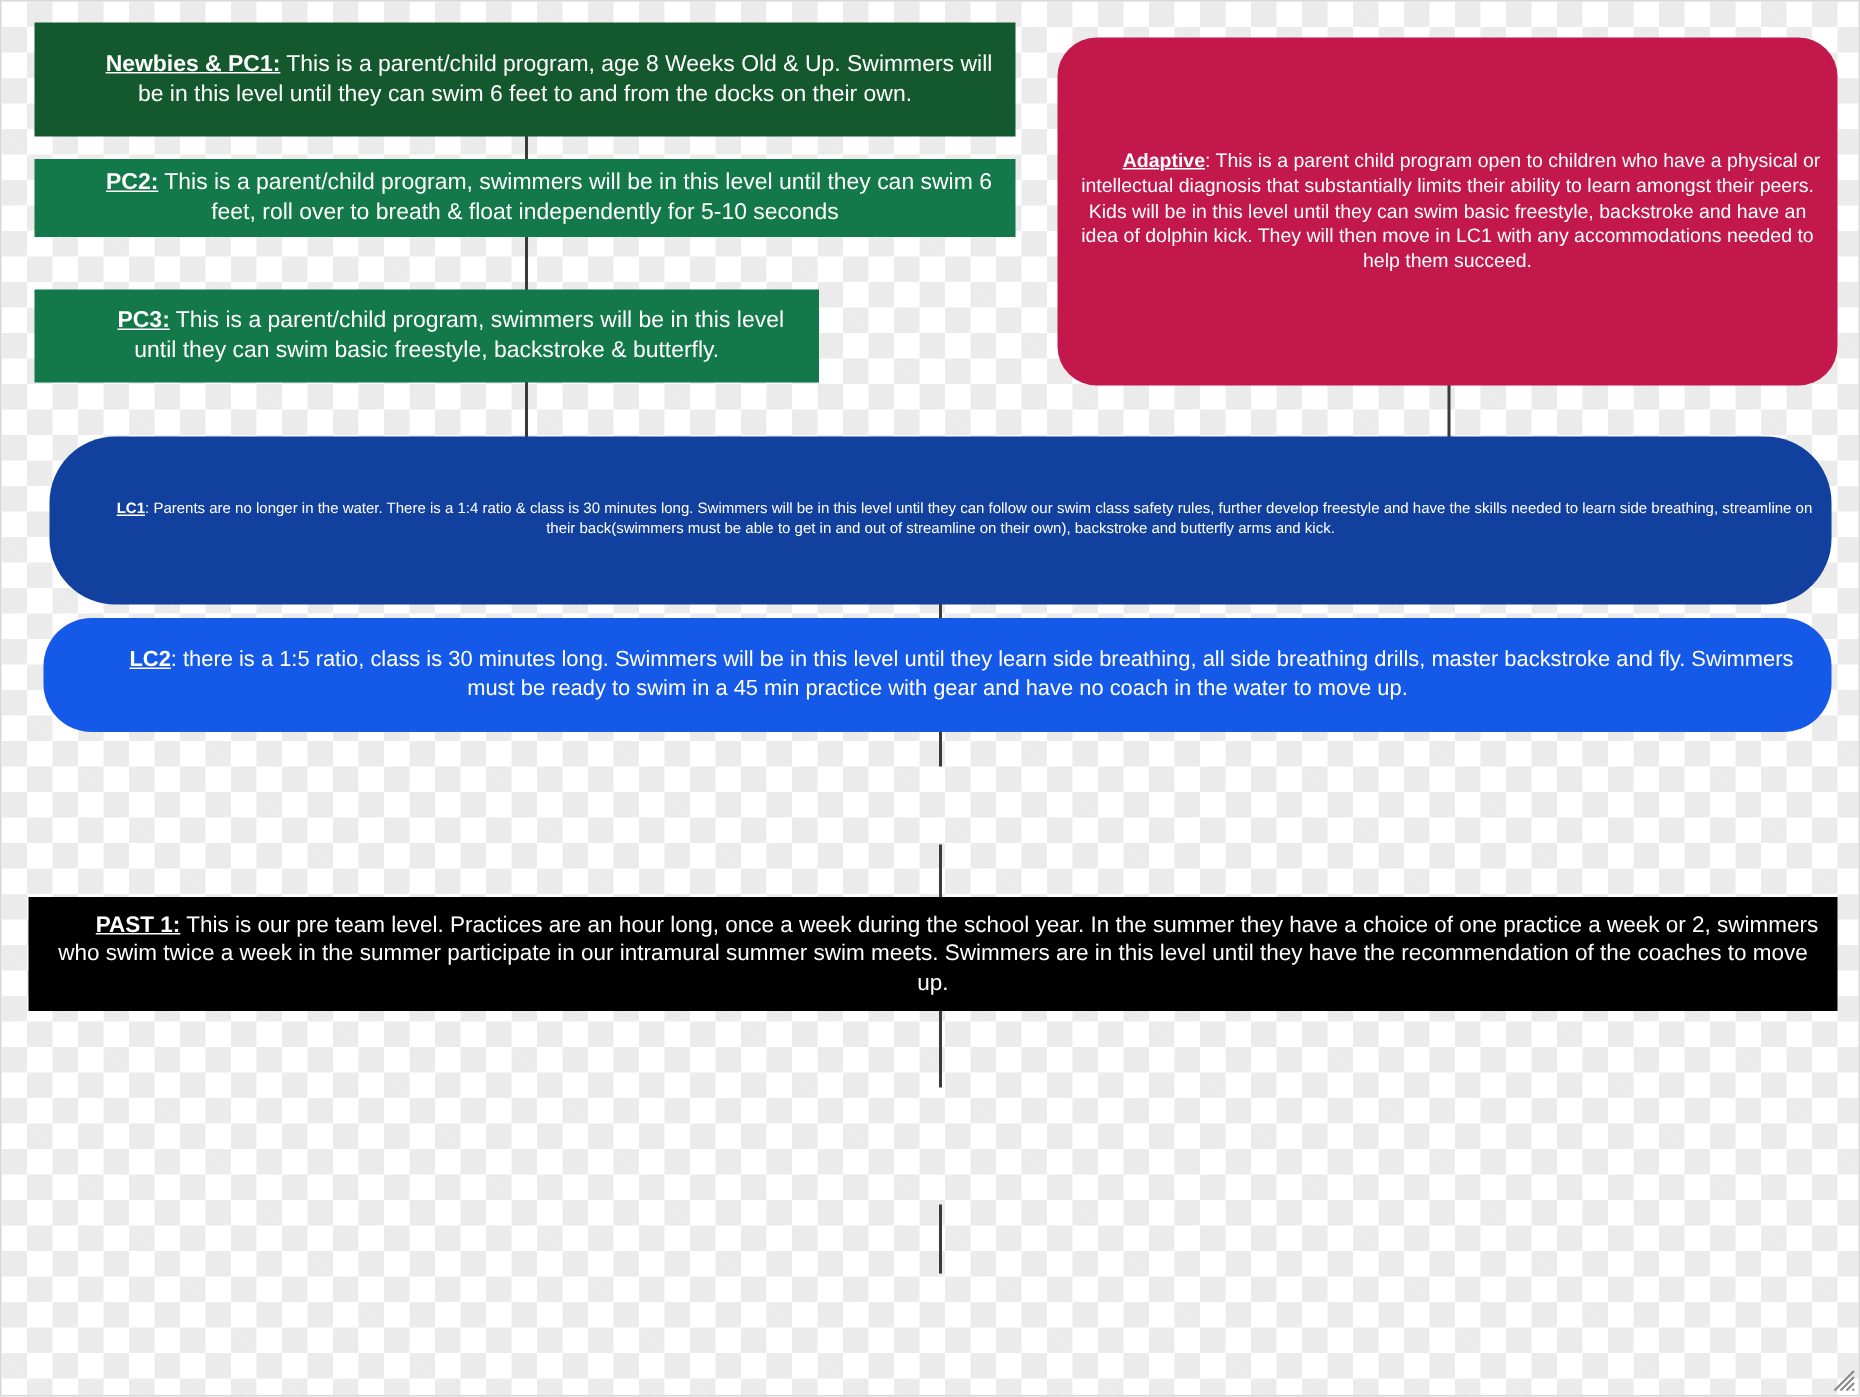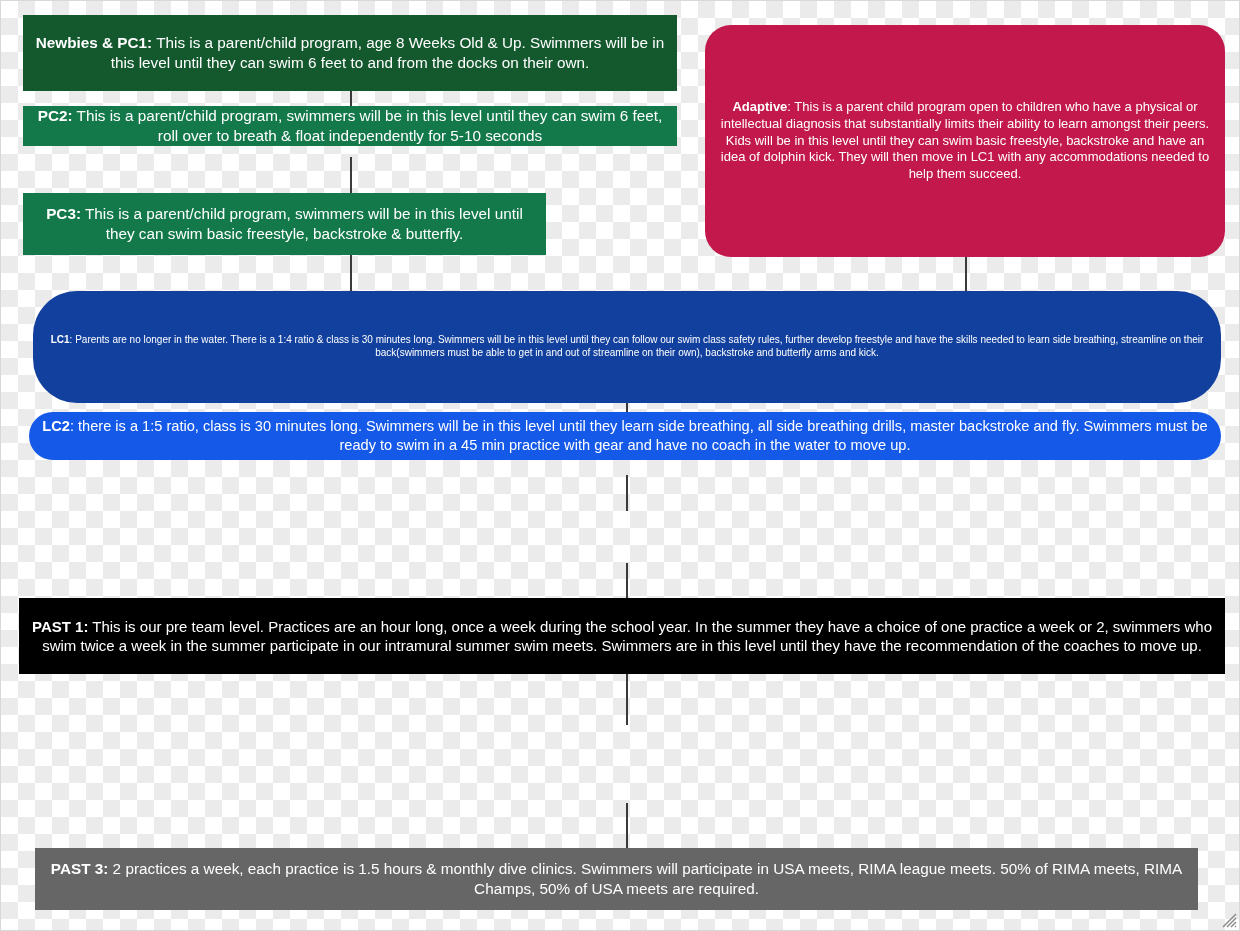--- a/index.html
+++ b/index.html
@@ -45,45 +45,47 @@
     line-height: 1.28;
   }
   .node .txt {
     display: block;
     width: 100%;
     padding: 0 10px;
     box-sizing: border-box;
   }
   .node b {
     font-weight: bold;
+    text-decoration: underline;
+    margin-left: 32px;
   }
 
   
   #n-newbies {
     left: 22px;  top: 14px;  width: 654px;  height: 76px;
     background: #14592e; font-size: 15.3px;
   }
   #n-pc2 {
-    left: 22px;  top: 105px; width: 654px;  height: 40px;
+    left: 22px;  top: 105px; width: 654px;  height: 52px;
     background: #13794a; font-size: 15.3px;
   }
   #n-pc3 {
     left: 22px;  top: 192px; width: 523px;  height: 62px;
     background: #13794a; font-size: 15.3px;
   }
   #n-adaptive {
     left: 704px; top: 24px;  width: 520px;  height: 232px;
     background: #c2184c; border-radius: 26px; font-size: 13px;
   }
   #n-lc1 {
     left: 32px;  top: 290px; width: 1188px; height: 112px;
     background: #12409e; border-radius: 44px; font-size: 10px;
   }
   #n-lc2 {
-    left: 28px;  top: 411px; width: 1192px; height: 48px;
+    left: 28px;  top: 411px; width: 1192px; height: 76px;
     background: #1559e8; border-radius: 32px; font-size: 14.6px;
   }
   #n-lc3 {
     left: 28px;  top: 509px; width: 1196px; height: 54px;
     background: #3c7cf0; border-radius: 27px; font-size: 14.6px;
   }
   #n-past1 {
     left: 18px;  top: 597px; width: 1206px; height: 76px;
     background: #000000; font-size: 15px;
   }
@@ -155,23 +157,20 @@
   <div class="node" id="n-lc2">
     <span class="txt"><b>LC2</b><span>: there is a 1:5 ratio, class is 30 minutes long. Swimmers will be in this level until they learn side breathing, all side breathing drills, master backstroke and fly. Swimmers must be ready to swim in a 45 min practice with gear and have no coach in the water to move up.</span></span>
   </div>
 
 
   <div class="node" id="n-past1">
     <span class="txt"><b>PAST 1:</b><span> This is our pre team level. Practices are an hour long, once a week during the school year. In the summer they have a choice of one practice a week or 2, swimmers who swim twice a week in the summer participate in our intramural summer swim meets. Swimmers are in this level until they have the recommendation of the coaches to move up.</span></span>
   </div>
 
 
-  <div class="node" id="n-past3">
-    <span class="txt"><b>PAST 3:</b><span> 2 practices a week, each practice is 1.5 hours &amp; monthly dive clinics. Swimmers will participate in USA meets, RIMA league meets. 50% of RIMA meets, RIMA Champs, 50% of USA meets are required.</span></span>
-  </div>
 
   <svg id="grip" viewBox="0 0 18 18" xmlns="http://www.w3.org/2000/svg">
     <g stroke="#888888" stroke-width="1.4">
       <line x1="17" y1="4" x2="4" y2="17"></line>
       <line x1="17" y1="8" x2="8" y2="17"></line>
       <line x1="17" y1="12" x2="12" y2="17"></line>
       <line x1="17" y1="16" x2="16" y2="17"></line>
     </g>
   </svg>
 

